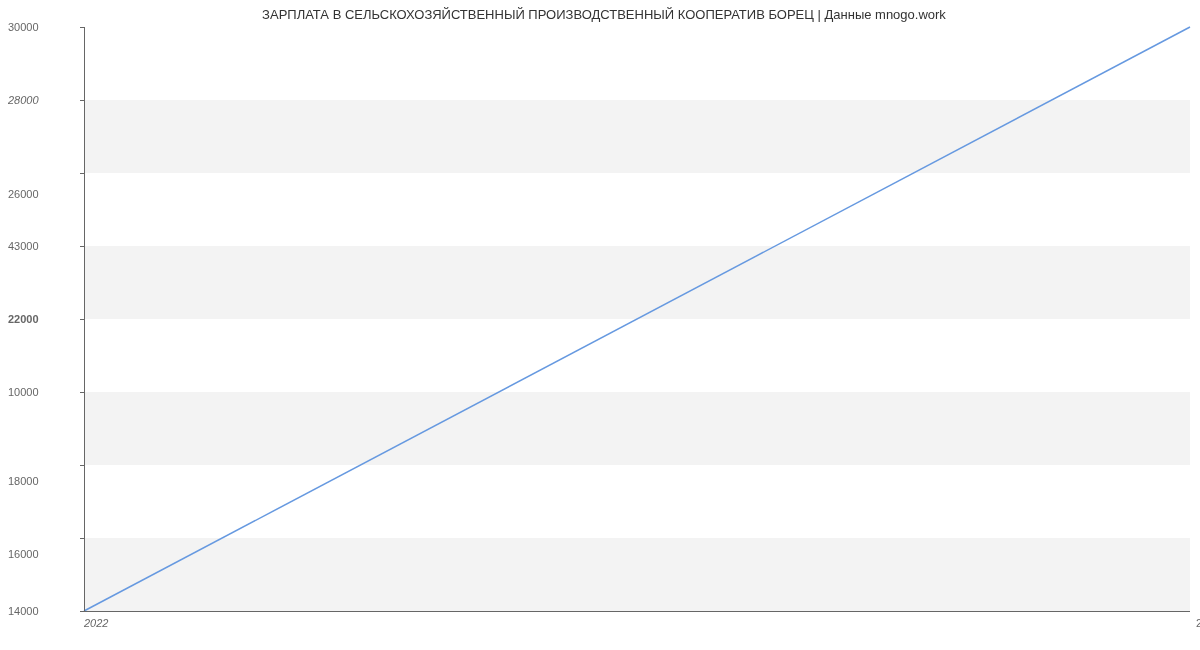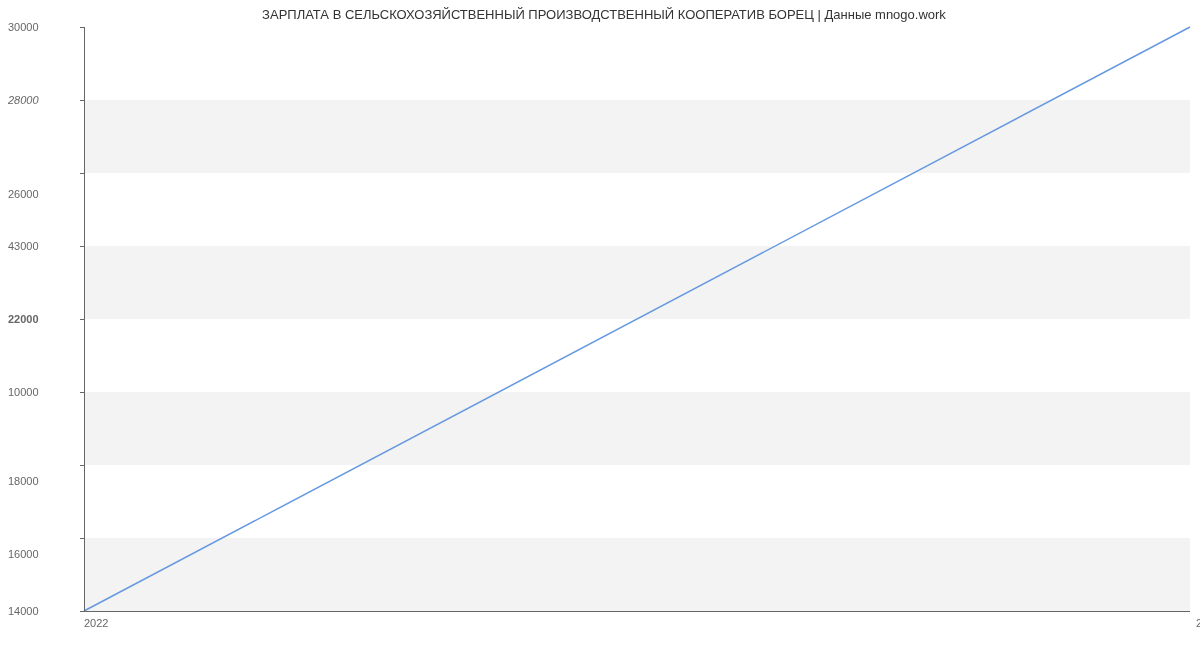--- a/index.html
+++ b/index.html
@@ -103,15 +103,15 @@
     <div class="y-tick-label" style="top: 319px; font-weight: bold;">22000</div>
     <div class="y-tick-mark" style="top: 319px;"></div>
     <div class="y-tick-label" style="top: 246px;">43000</div>
     <div class="y-tick-mark" style="top: 246px;"></div>
     <div class="y-tick-label" style="top: 156px; margin-top: 38px;">26000</div>
     <div class="y-tick-mark" style="top: 173px;"></div>
     <div class="y-tick-label" style="top: 100px; font-style: italic;">28000</div>
     <div class="y-tick-mark" style="top: 100px;"></div>
     <div class="y-tick-label" style="top: 27px;">30000</div>
     <div class="y-tick-mark" style="top: 27px;"></div>
-    <div class="x-tick-label" style="left: 84px;">2022</div>
+    <div class="x-tick-label" style="left: 84px; font-style: italic;">2022</div>
     <div class="x-tick-label" style="left: 1162px; margin-left: 34px;">2024</div>
   </div>
 
 </body></html>

